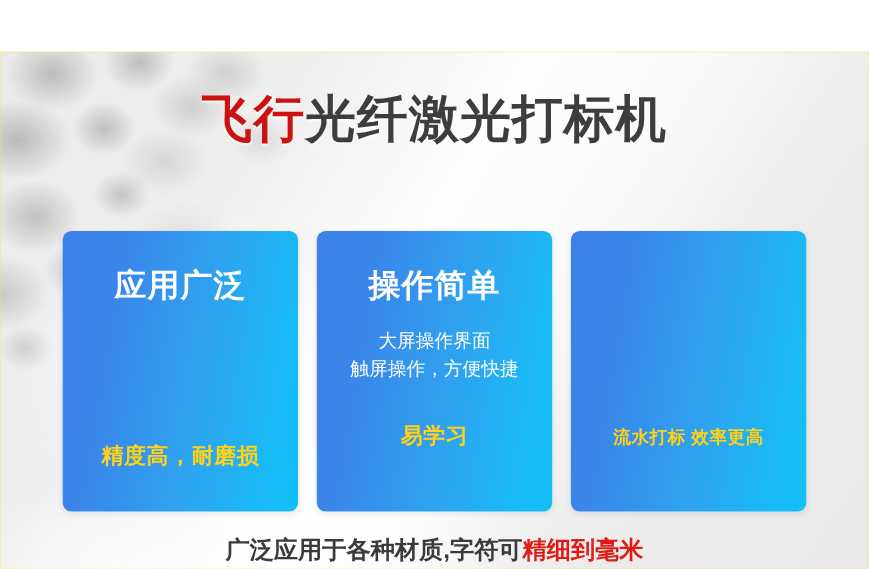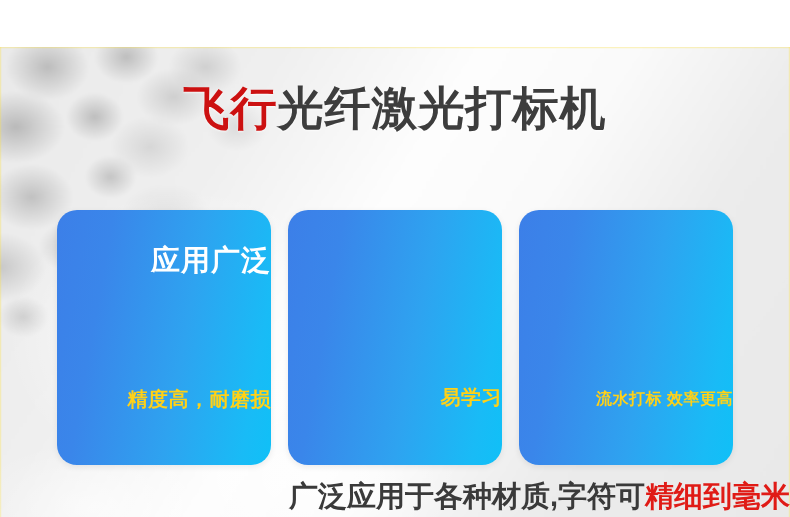--- a/index.html
+++ b/index.html
@@ -80,28 +80,28 @@
     top: 163px;
     left: 57px;
     width: 676px;
     height: 255px;
     display: flex;
     justify-content: space-between;
   }
   .card {
     width: 214px;
     height: 255px;
-    border-radius: 20px;
+    border-radius: 8px;
     background: linear-gradient(100deg, #3c7fe8 0%, #3a86ea 22%, #2ea3f0 58%, #19bbf6 88%, #10c0f7 100%);
     box-shadow: 0 2px 6px rgba(0,0,0,0.08);
     box-sizing: border-box;
     padding: 0;
     position: relative;
     overflow: visible;
-    text-align: right;
+    text-align: center;
   }
   .card-title {
     color: #ffffff;
     font-weight: bold;
     font-size: 29px;
     line-height: 1;
     letter-spacing: 1px;
     margin-top: 36px;
     white-space: nowrap;
   }
@@ -121,30 +121,30 @@
     bottom: 52px;
     color: #ffd117;
     font-weight: bold;
     font-size: 20px;
     line-height: 1;
     white-space: nowrap;
     letter-spacing: 0.5px;
   }
   .card-2 .card-highlight { bottom: 58px; }
   .card-3 .card-highlight { bottom: 58px; font-size: 16px; }
-  .card-1 .card-highlight { bottom: 56px; }
+  .card-1 .card-highlight { bottom: 40px; }
 
   
   .caption {
     position: absolute;
     bottom: 36px;
     left: 0;
     right: 0;
-    text-align: right;
-    font-size: 29px;
+    text-align: center;
+    font-size: 22px;
     line-height: 1;
     font-weight: bold;
     white-space: nowrap;
     letter-spacing: 0px;
   }
   .caption .dark { color: #3a3a3a; }
   .caption .red { color: #e01b16; }
 </style>
 </head>
 <body>
@@ -159,20 +159,23 @@
   </div>
 
   <div class="cards">
 
     <div class="card card-1">
       <div class="card-title">应用广泛</div>
       <div class="card-highlight">精度高，耐磨损</div>
     </div>
 
     <div class="card card-2">
+      <div class="card-title">操作简单</div>
+      <div class="card-body">大屏操作界面
+触屏操作，方便快捷</div>
       <div class="card-highlight">易学习</div>
     </div>
 
     <div class="card card-3">
       <div class="card-highlight">流水打标 效率更高</div>
     </div>
 
   </div>
 
   <div class="caption">

